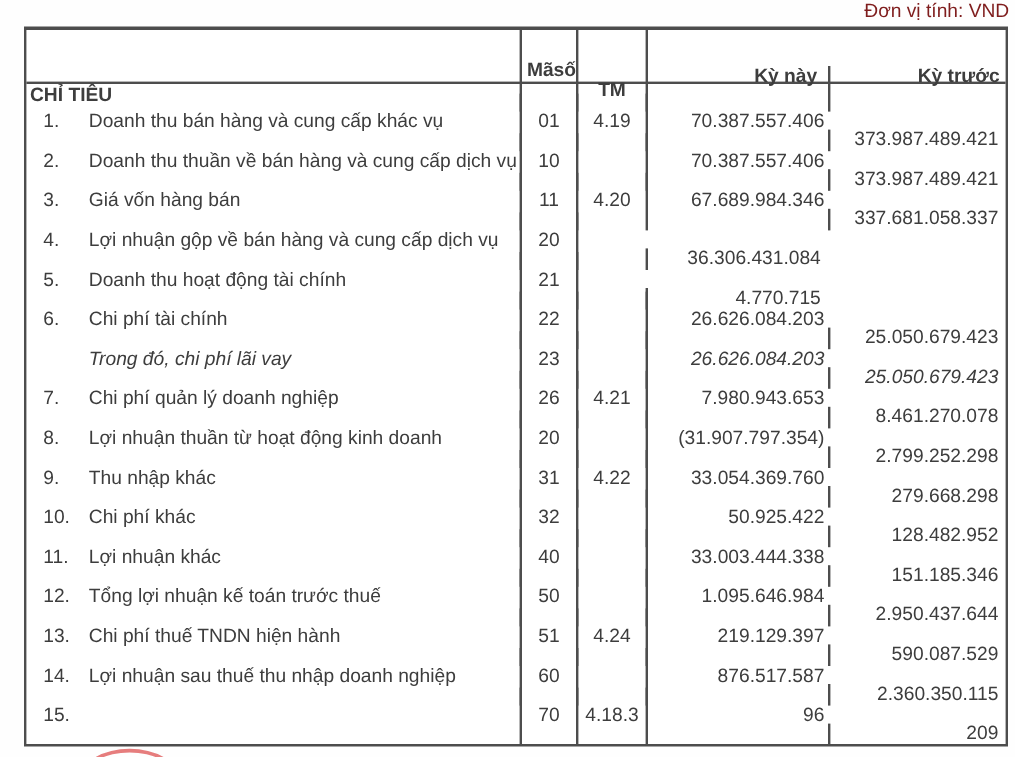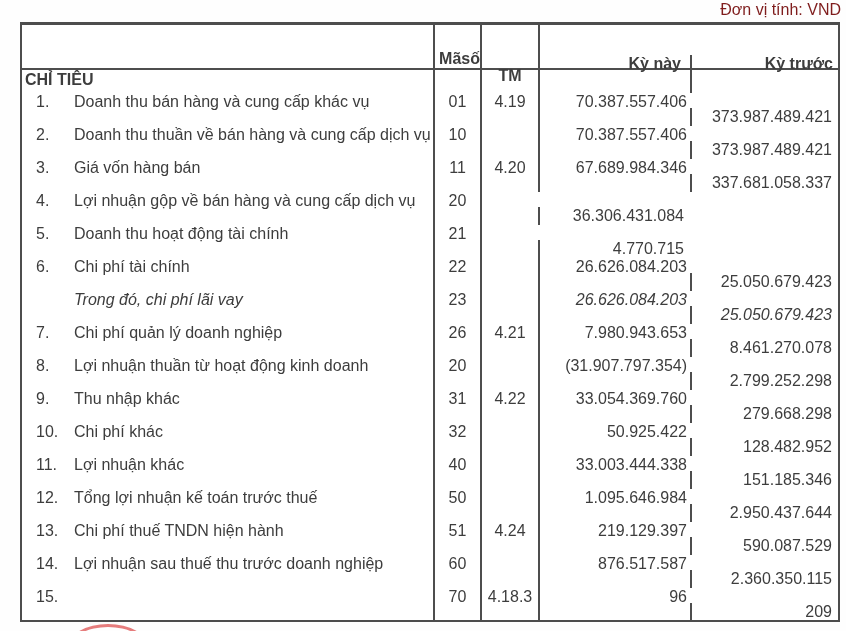--- a/index.html
+++ b/index.html
@@ -246,21 +246,21 @@
     </div>
     <div class="cell c2">51</div>
     <div class="cell c3">4.24</div>
     <div class="cell c4">219.129.397</div>
     <div class="cell c5">590.087.529</div>
   </div>
 
   <div class="grid-row">
     <div class="cell c1">
       <span class="num">14.</span>
-      <span class="label">Lợi nhuận sau thuế thu trước doanh nghiệp</span>
+      <span class="label">Lợi nhuận sau thuế thu nhập doanh nghiệp</span>
     </div>
     <div class="cell c2">60</div>
     <div class="cell c3"></div>
     <div class="cell c4">876.517.587</div>
     <div class="cell c5">2.360.350.115</div>
   </div>
 
   <div class="grid-row">
     <div class="cell c1">
       <span class="num">15.</span>

